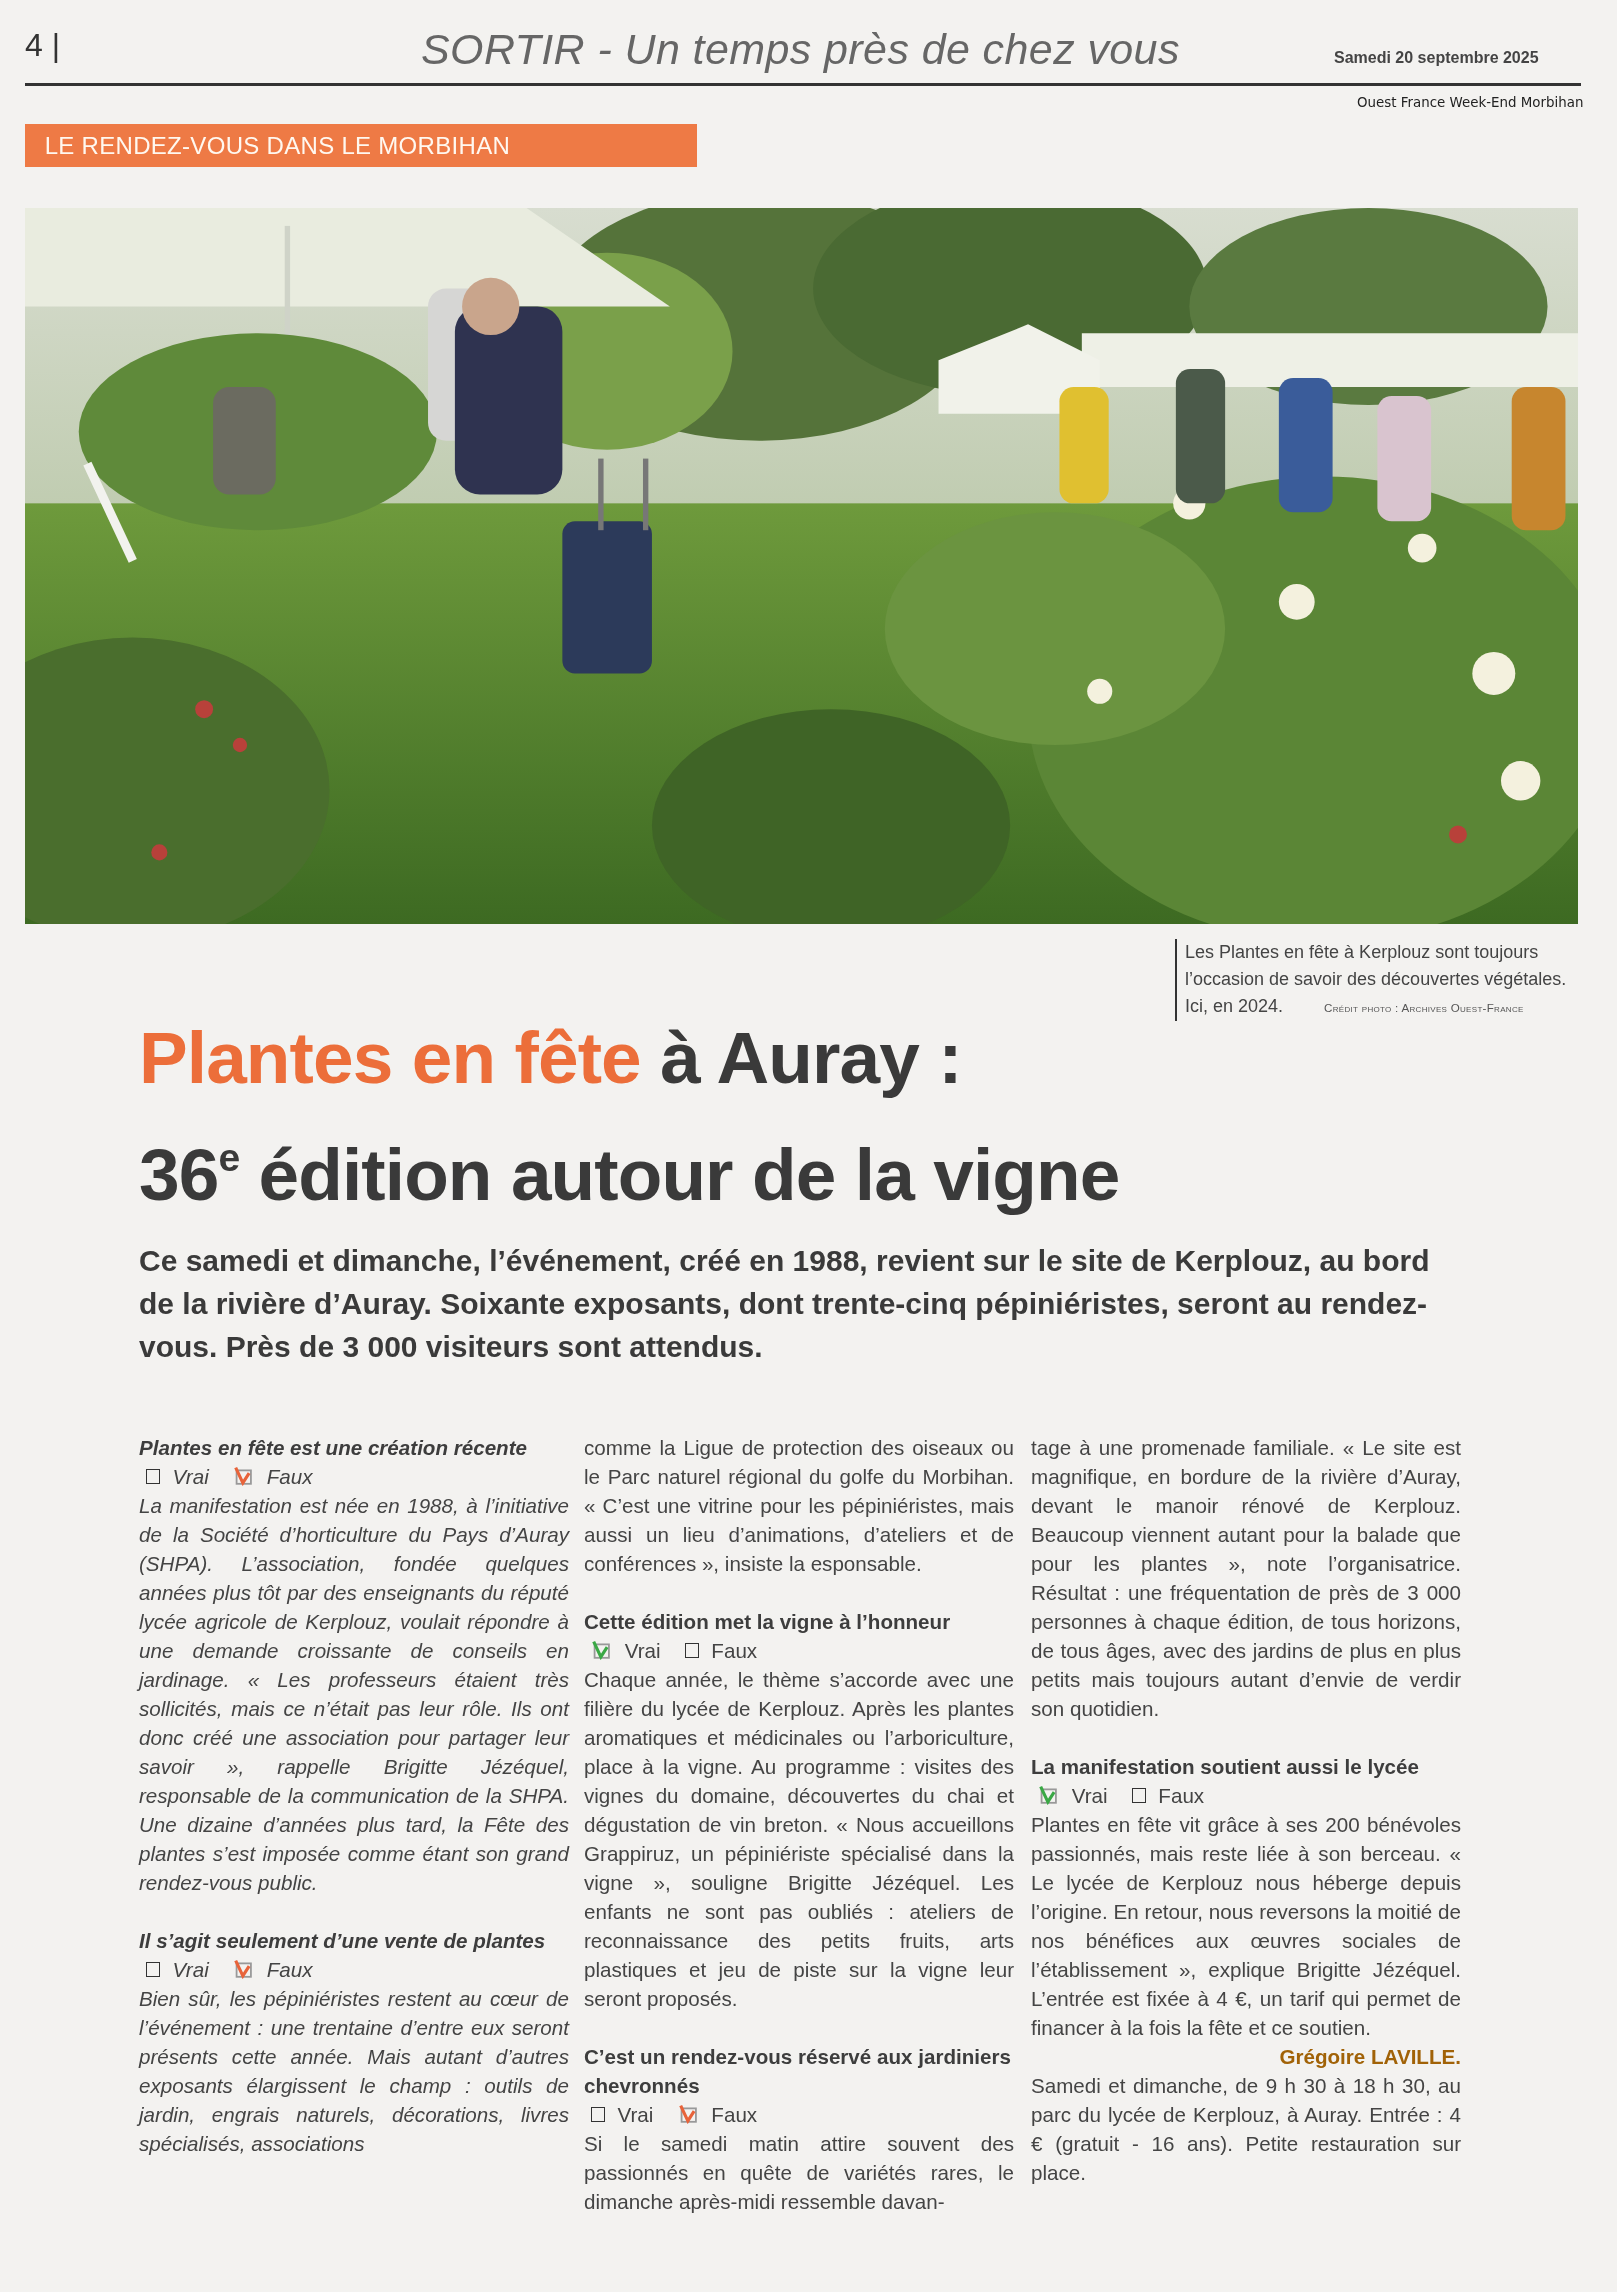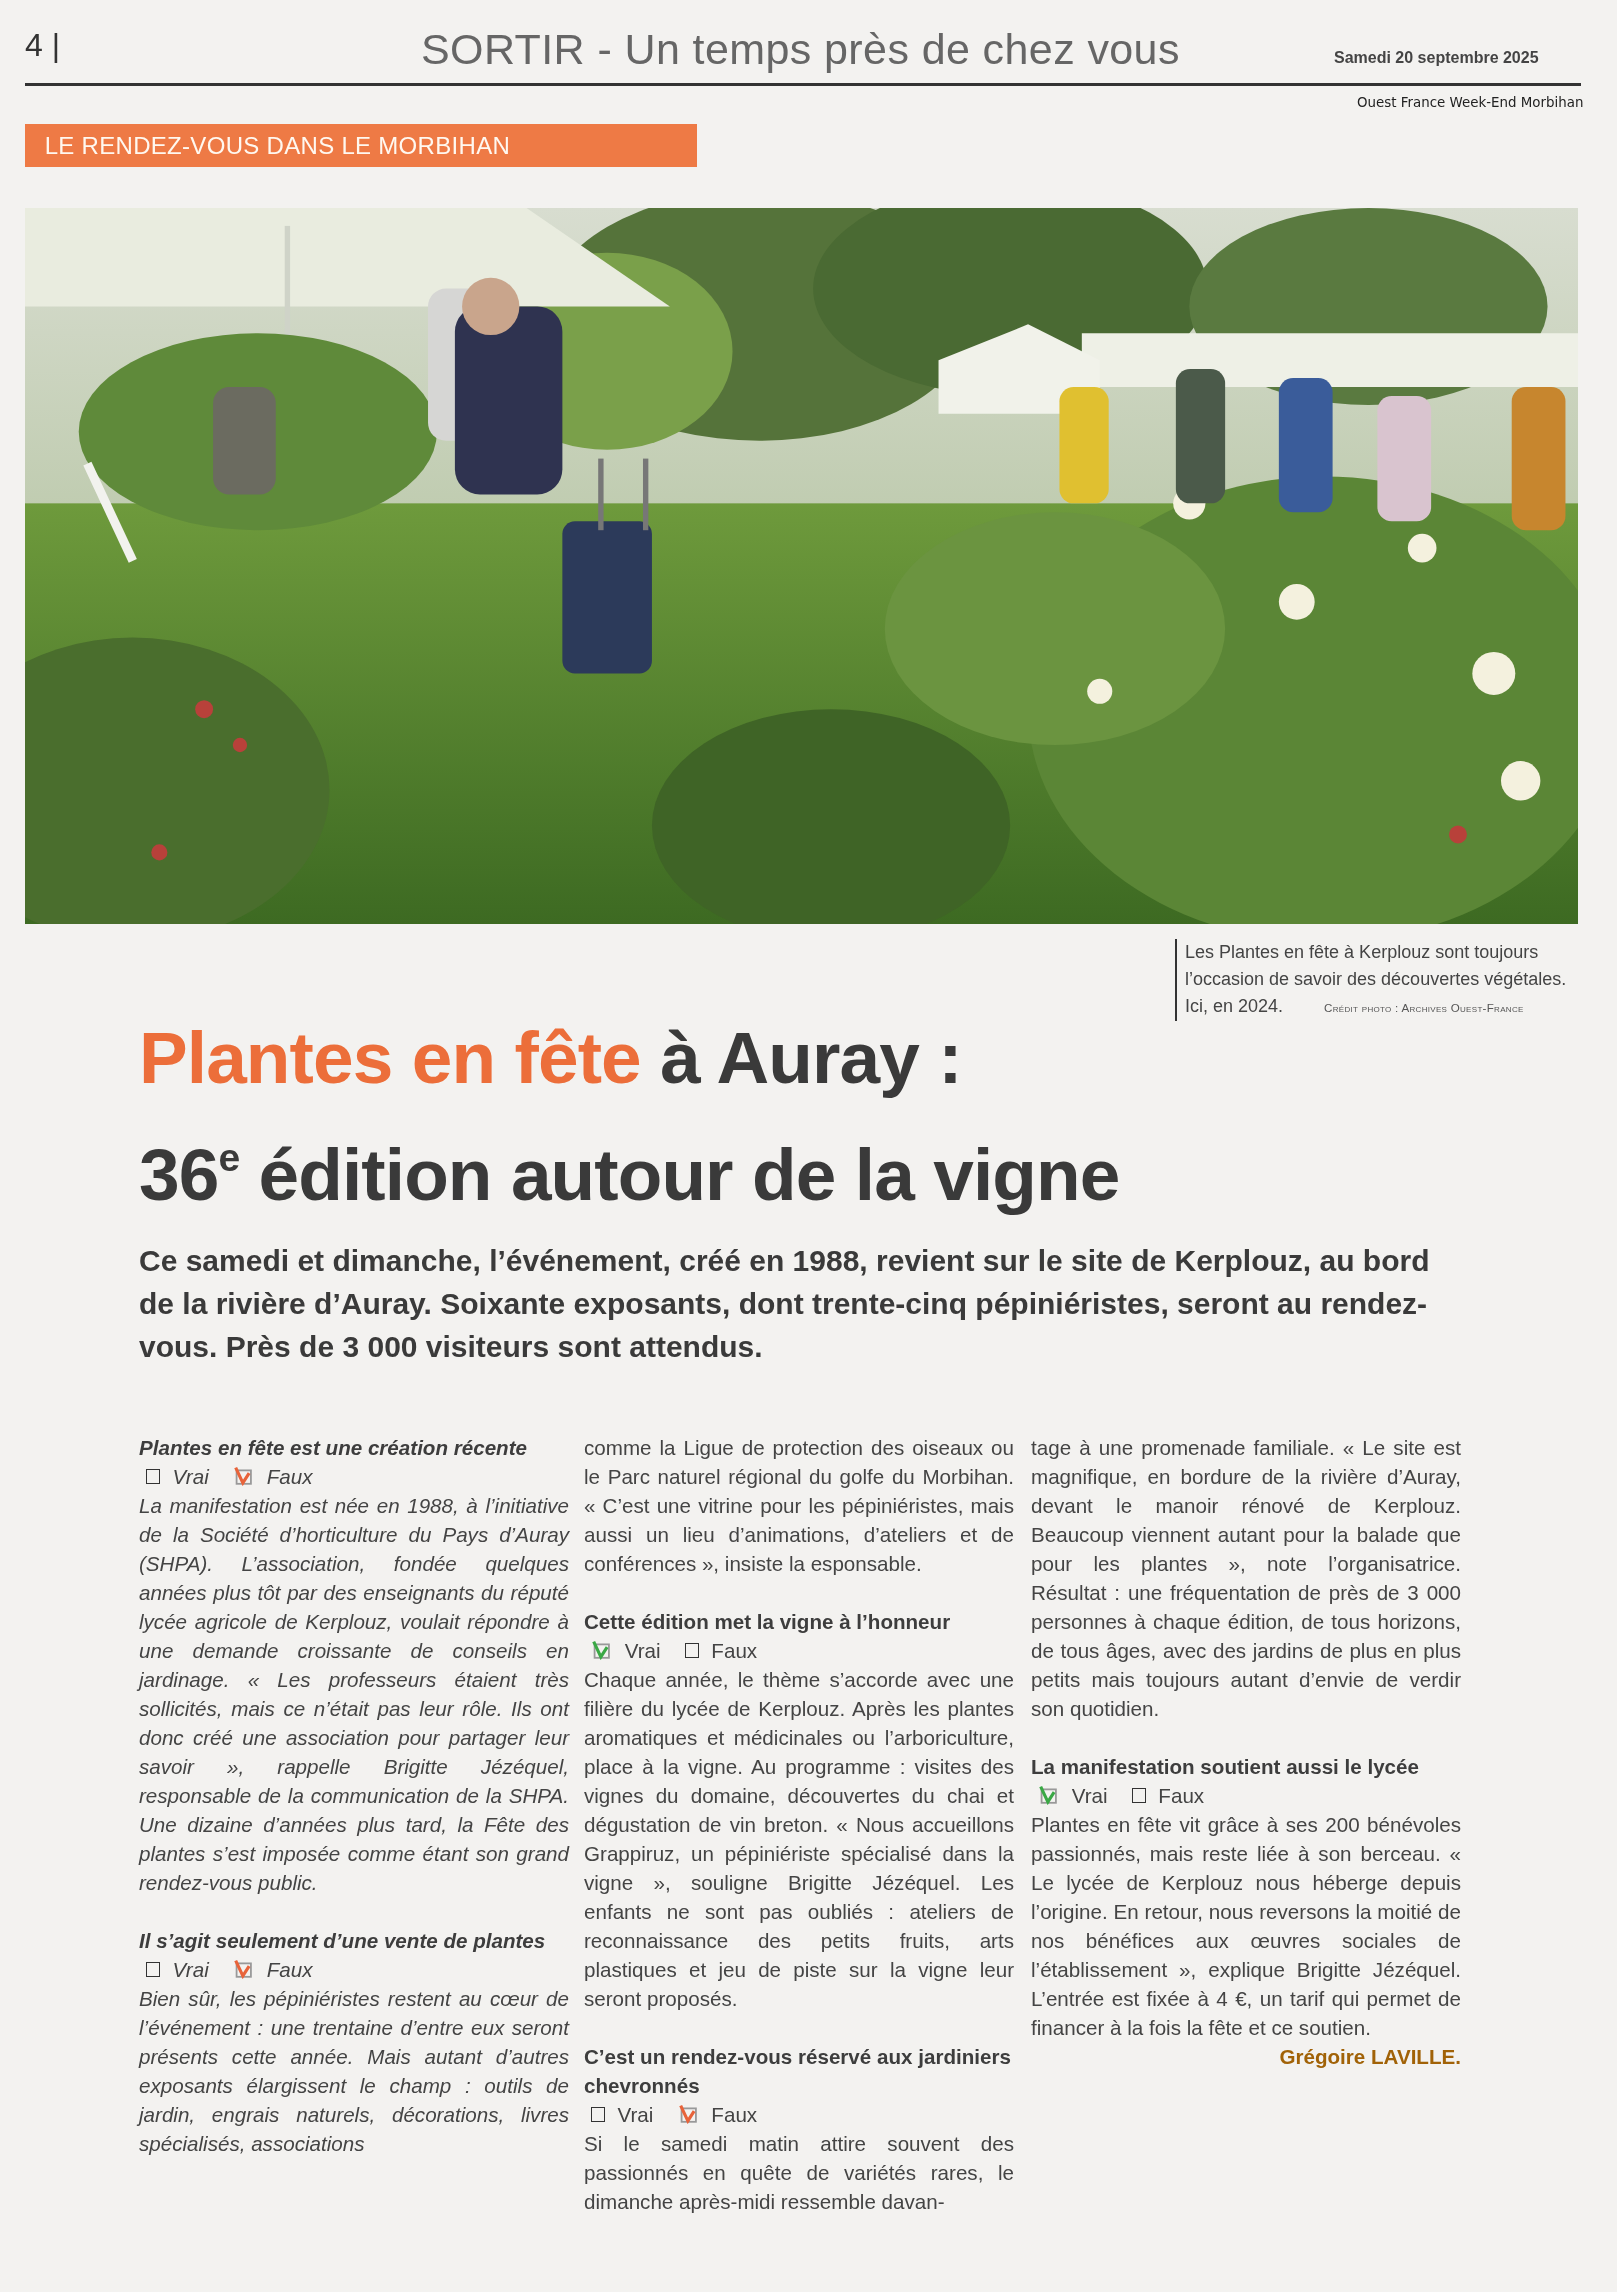--- a/index.html
+++ b/index.html
@@ -6,21 +6,21 @@
   body {
     width: 1617px; height: 2293px; position: relative; overflow: hidden;
     background: #f3f2f0;
     font-family: "Liberation Sans", sans-serif;
     color: #3a3a3a;
   }
   .abs { position: absolute; }
 
   
   .page-num { left: 25px; top: 27px; font-size: 32px; color: #333; }
-  .section-title { left: 421px; top: 25px; font-size: 43px; color: #666; letter-spacing: 0.4px; }
+  .section-title { left: 421px; top: 25px; font-size: 43px; color: #666; letter-spacing: 0.4px; font-style: italic; }
   .date { left: 1334px; top: 49px; font-size: 16px; color: #444; font-weight: bold; }
   .header-rule { left: 25px; top: 83px; width: 1556px; height: 2.7px; background: #333; }
   .source { left: 1357px; top: 95px; font-size: 13.4px; color: #222; font-family: "DejaVu Sans", sans-serif; }
 
   .kicker {
     left: 25px; top: 124px; width: 672px; height: 43px;
     background: #ee7a45; color: #fff8f0; font-size: 24px; line-height: 43px;
     padding-left: 19.7px; box-sizing: border-box; letter-spacing: 0.3px;
   }
 
@@ -221,14 +221,15 @@
           <rect x="4" y="6" width="16" height="15" fill="none" stroke="#999" stroke-width="2"></rect>
           <path d="M3 3 L11 20 L18 9" fill="none" stroke="#3aa845" stroke-width="3.5"></path>
         </svg>
       </span>
       <span class="lbl">Vrai</span>
     <span class="box"></span>
       <span>Faux</span>
   </div>
   <p>Plantes en fête vit grâce à ses 200 bénévoles passionnés, mais reste liée à son berceau. « Le lycée de Kerplouz nous héberge depuis l’origine. En retour, nous reversons la moitié de nos bénéfices aux œuvres sociales de l’établissement », explique Brigitte Jézéquel. L’entrée est fixée à 4 €, un tarif qui permet de financer à la fois la fête et ce soutien.</p>
   <div class="byline">Grégoire LAVILLE.</div>
+  <p>Samedi et dimanche, de 9 h 30 à 18 h 30, au parc du lycée de Kerplouz, à Auray. Entrée : 4 € (gratuit - 16 ans). Petite restauration sur place.</p>
 </div>
 
 
 </body></html>

